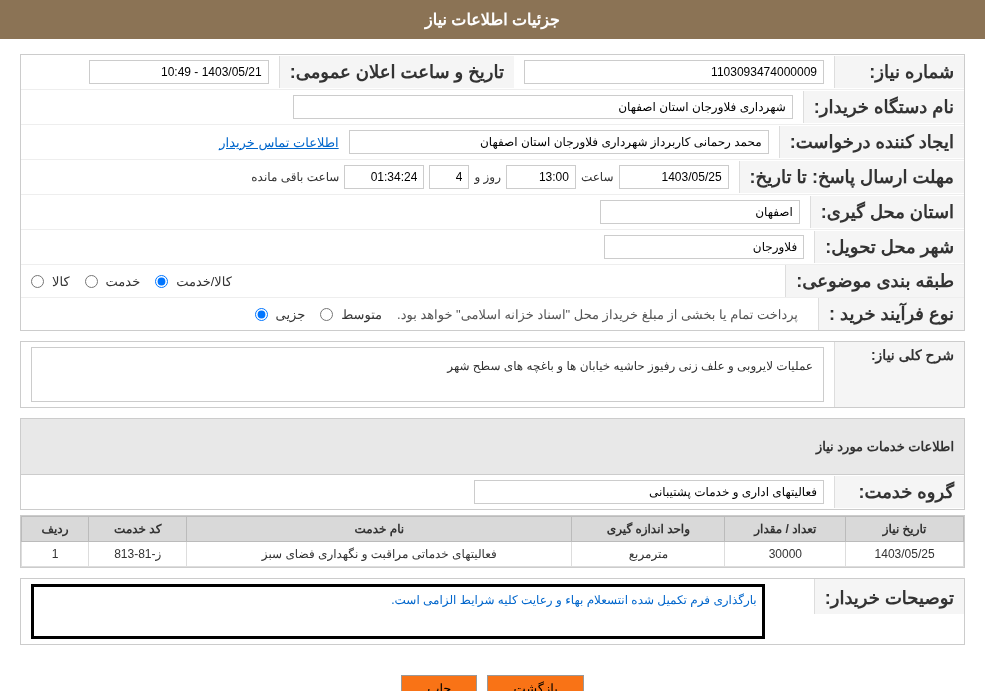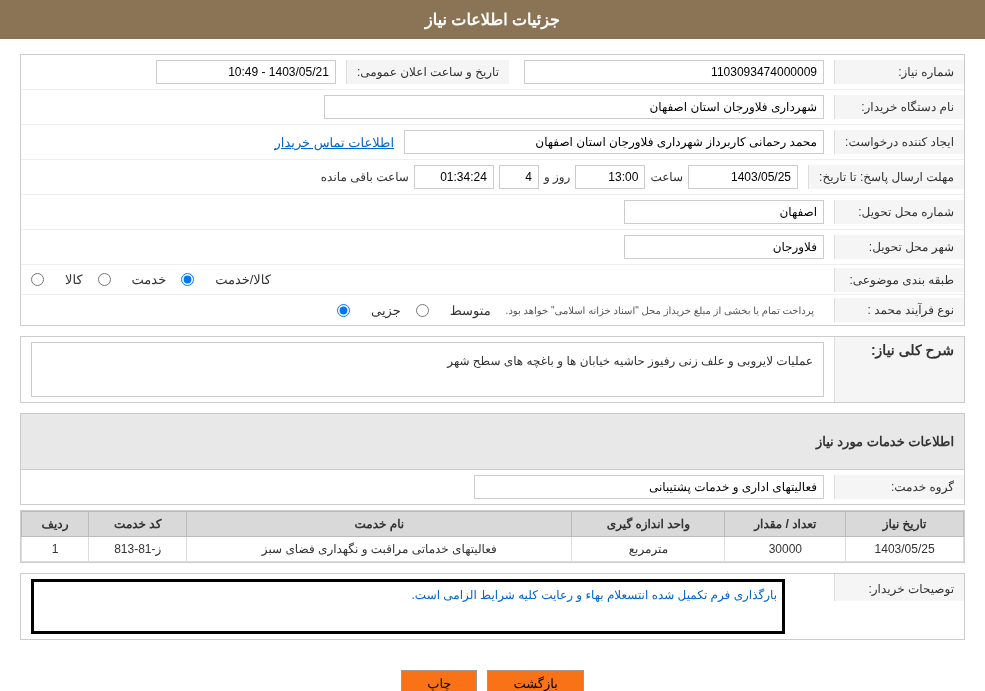--- a/index.html
+++ b/index.html
@@ -40,22 +40,22 @@
     .info-row:last-child {
       border-bottom: none;
     }
     .label-cell {
       background: #f5f5f5;
       padding: 5px 10px;
       text-align: right;
       white-space: nowrap;
       min-width: 130px;
       border-left: 1px solid #ddd;
-      font-weight: normal;
-      font-size: 12px;
+      font-weight: bold;
+      font-size: 18px;
     }
     .value-cell {
       padding: 5px 10px;
       flex: 1;
       text-align: right;
     }
     .input-field {
       border: 1px solid #ccc;
       padding: 3px 6px;
       height: 24px;
@@ -90,21 +90,21 @@
     }
     .radio-group {
       display: flex;
       align-items: center;
       gap: 15px;
       flex-direction: row-reverse;
     }
     .radio-item {
       display: flex;
       align-items: center;
-      gap: 21px;
+      gap: 8px;
     }
     .radio-item input[type=radio] {
       margin: 0;
     }
     .section-title {
       background: #e8e8e8;
       border: 1px solid #ccc;
       padding: 20px 10px;
       font-weight: bold;
       font-size: 13px;
@@ -201,21 +201,21 @@
             <input class="input-field" type="text" style="width: 70px;" readonly="" value="13:00">
             <span class="label-inline">روز و</span>
             <input class="input-field" type="text" style="width: 40px;" readonly="" value="4">
             <input class="input-field" type="text" style="width: 80px;" readonly="" value="01:34:24">
             <span class="label-inline">ساعت باقی مانده</span>
           </div>
         </div>
       </div>
 
       <div class="info-row">
-        <div class="label-cell">شماره محل تحویل:</div>
+        <div class="label-cell">استان محل گیری:</div>
         <div class="value-cell">
           <input class="input-field" type="text" style="width: 200px;" readonly="" value="اصفهان">
         </div>
       </div>
 
       <div class="info-row">
         <div class="label-cell">شهر محل تحویل:</div>
         <div class="value-cell">
           <input class="input-field" type="text" style="width: 200px;" readonly="" value="فلاورجان">
         </div>
@@ -235,34 +235,34 @@
             </div>
             <div class="radio-item">
               <span>کالا/خدمت</span>
               <input type="radio" name="tabaghe" checked="" style="">
             </div>
           </div>
         </div>
       </div>
 
       <div class="info-row">
-        <div class="label-cell">نوع فرآیند محمد :</div>
+        <div class="label-cell">نوع فرآیند خرید :</div>
         <div class="value-cell">
           <div style="display:flex; align-items:center; gap:15px; flex-direction: row-reverse; justify-content: flex-end;">
             <div class="radio-group" style="flex-direction:row;">
               <div class="radio-item">
                 <span>متوسط</span>
                 <input type="radio" name="noe" style="">
               </div>
               <div class="radio-item">
                 <span>جزیی</span>
                 <input type="radio" name="noe" checked="" style="">
               </div>
             </div>
-            <span style="font-size:10px; color:#555; text-align:right; margin-right: 10px;">پرداخت تمام یا بخشی از مبلغ خریداز محل "اسناد خزانه اسلامی" خواهد بود.</span>
+            <span style="font-size:13px; color:#555; text-align:right; margin-right: 10px;">پرداخت تمام یا بخشی از مبلغ خریداز محل "اسناد خزانه اسلامی" خواهد بود.</span>
           </div>
         </div>
       </div>
 
     </div>
 
     <div style="display:flex; border:1px solid #ccc; margin-bottom:10px;">
       <div class="label-cell" style="font-size:14px; font-weight:bold;">شرح کلی نیاز:</div>
       <div style="flex:1; padding:5px 10px;">
         <div style="border:1px solid #ccc; min-height:55px; padding:10px;">

